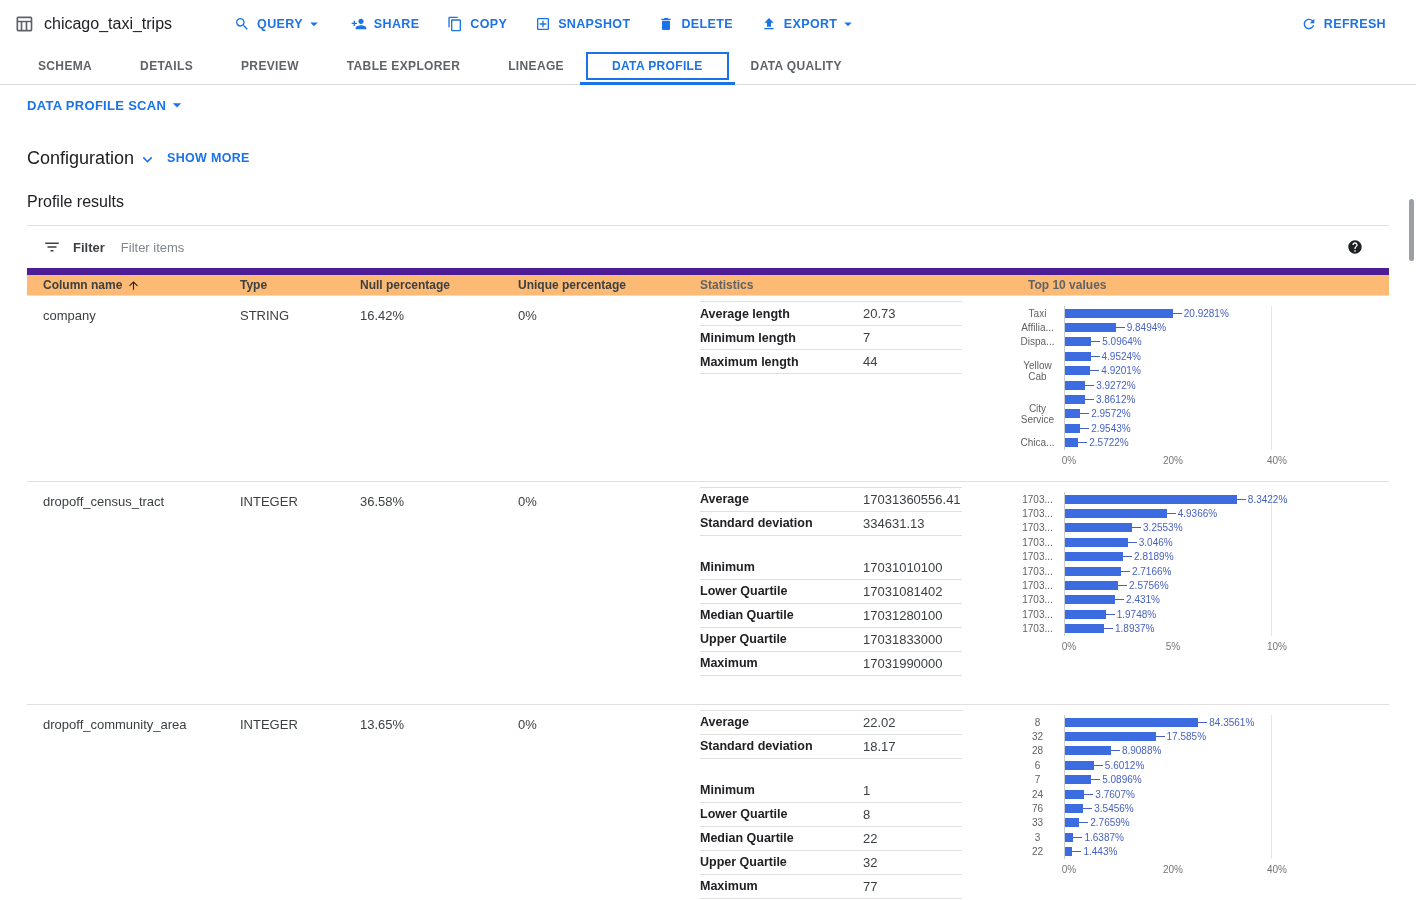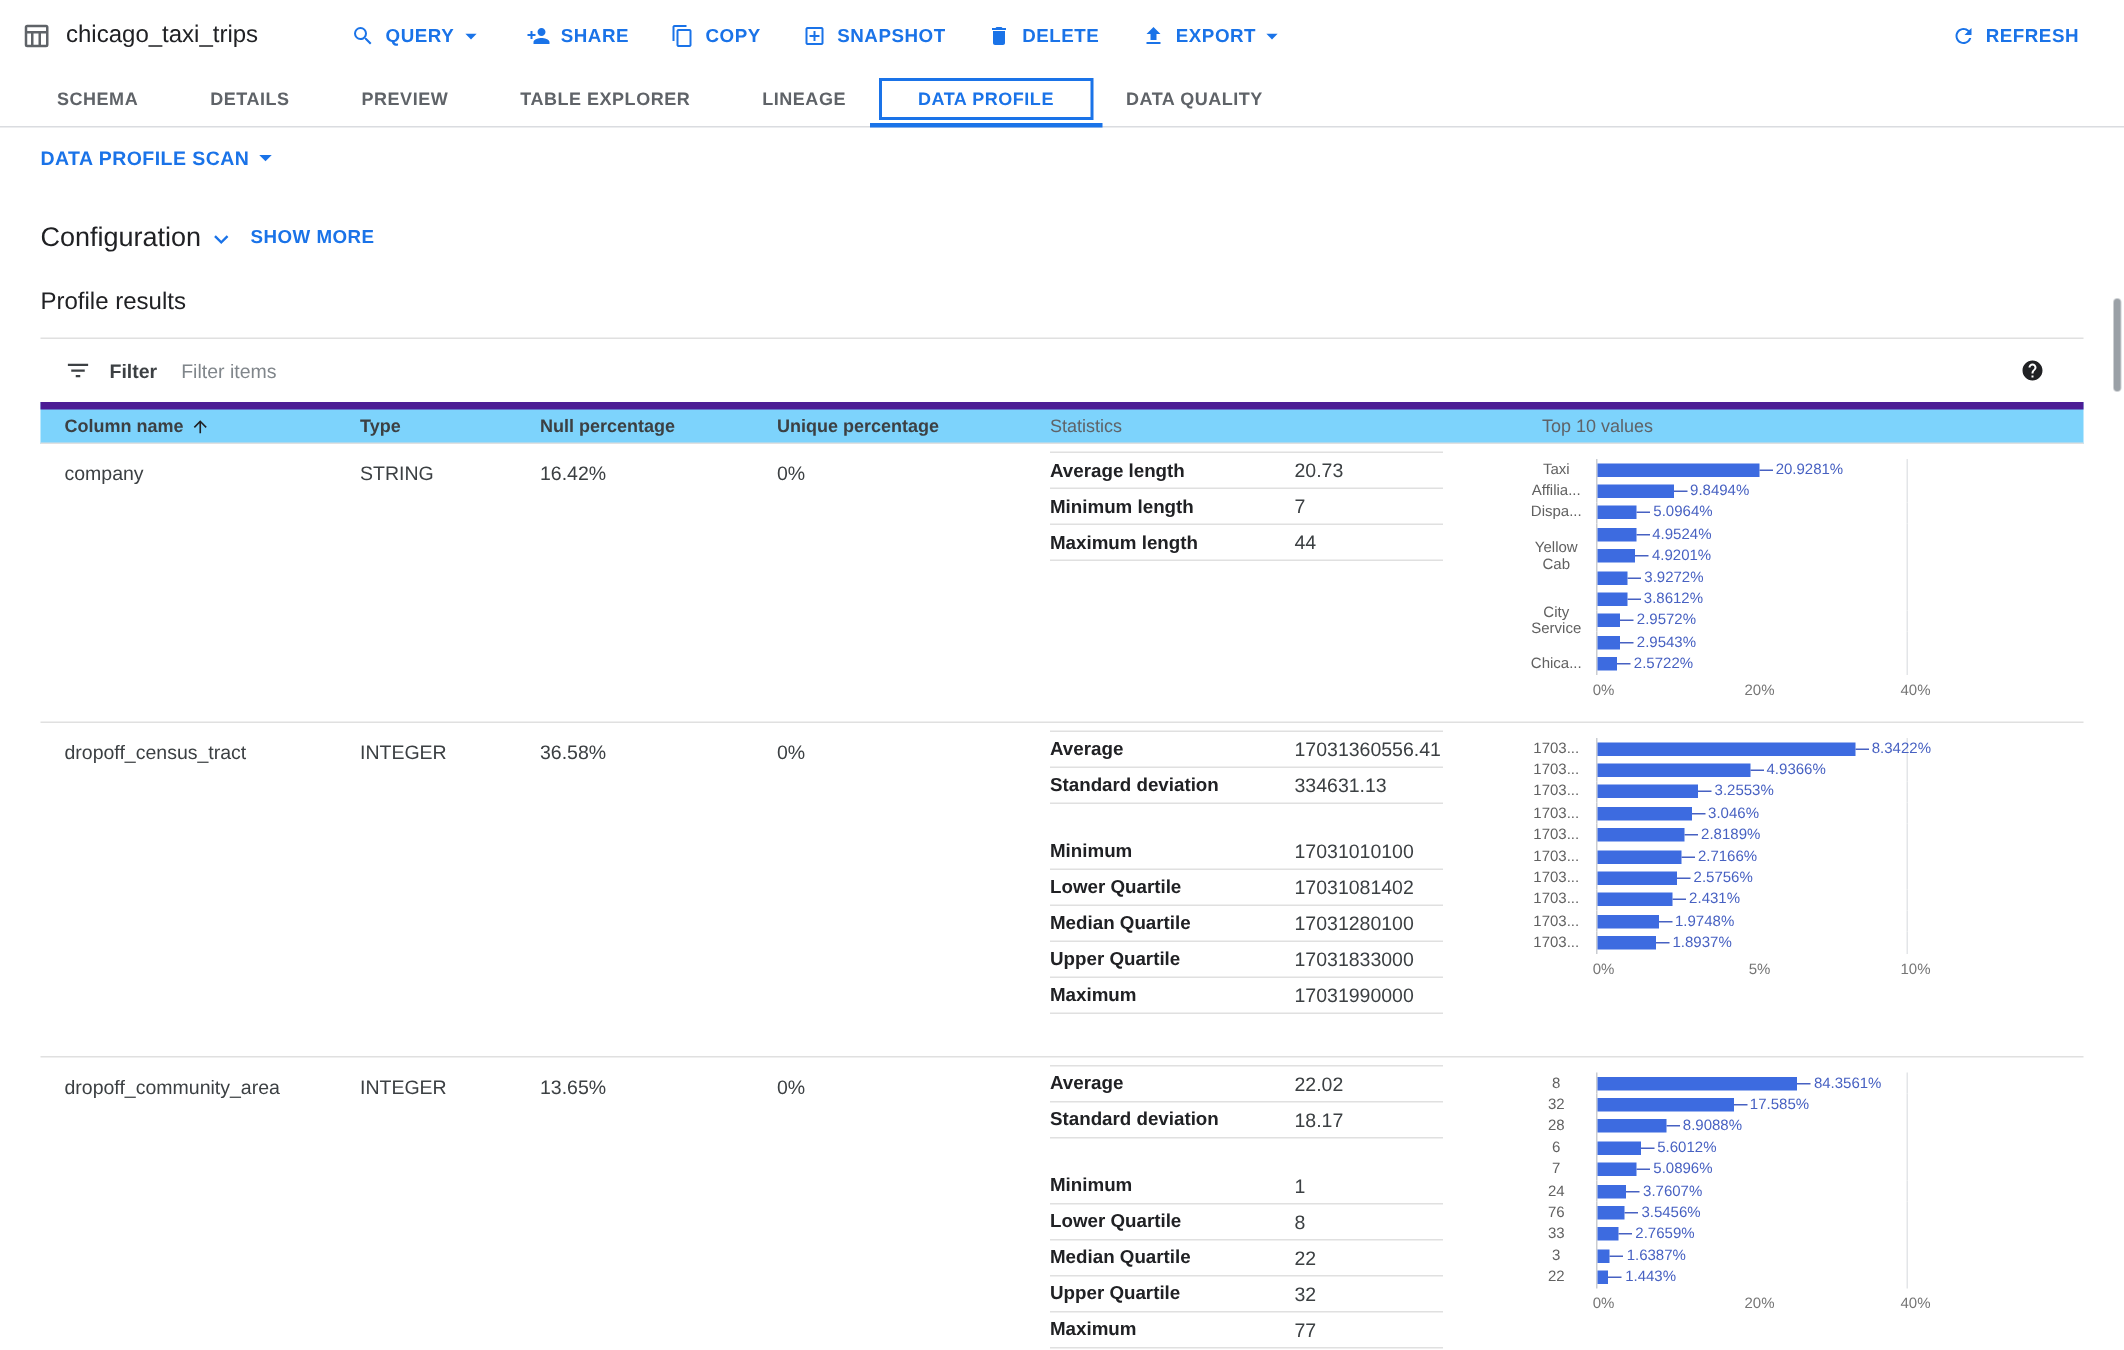--- a/index.html
+++ b/index.html
@@ -41,24 +41,24 @@
   
   .panel{margin:0 27px;border-top:1px solid #e0e0e0}
   .filter-row{display:flex;align-items:center;height:42px;padding-left:16px}
   .f-icon{color:#3c4043;margin-right:12px}
   .filter-label{font-size:13px;font-weight:700;color:#3c4043;margin-right:16px}
   .filter-input{border:0;outline:0;font-family:inherit;font-size:13px;color:#3c4043;flex:1;background:transparent}
   .filter-input::placeholder{color:#80868b}
   .help{margin-left:auto;margin-right:26px;color:#202124;cursor:pointer}
 
   .t-head,.t-row{display:grid;grid-template-columns:213px 120px 158px 182px 328px 1fr}
-  .t-head{height:28px;align-items:center;background:#7dd3fc;border-top:5px solid #4c1d95;
+  .t-head{height:28px;align-items:center;background:#fdba74;border-top:7px solid #4c1d95;
     border-bottom:1px solid #e0e0e0}
   .th{font-size:12px;font-weight:700;color:#3c4043;display:flex;align-items:center}
-  .th.light{font-weight:400;color:#5f6368}
+  .th.light{font-weight:700;color:#5f6368}
   .th.first{padding-left:16px;gap:5px}
   .sort-arrow{color:#202124}
 
   .t-row{border-bottom:1px solid #e0e0e0}
   .cell{font-size:13px;color:#3c4043;padding-top:12px}
   .cell.name{padding-left:16px}
 
   
   .stats-cell{padding:0 0 28px 0}
   .stats{width:262px;margin-top:5px;border-top:1px solid #e0e0e0}

